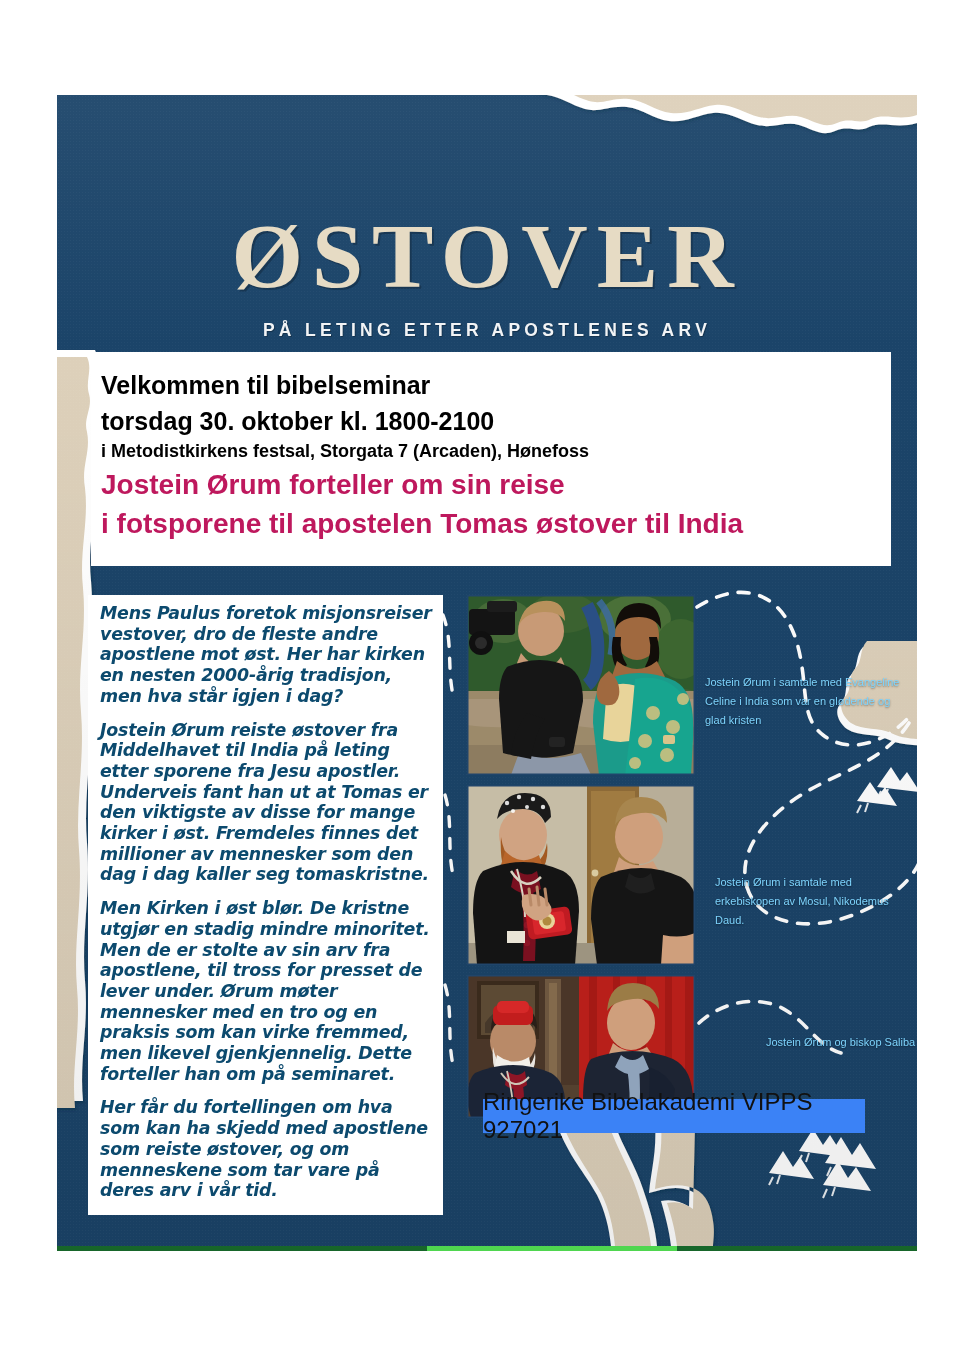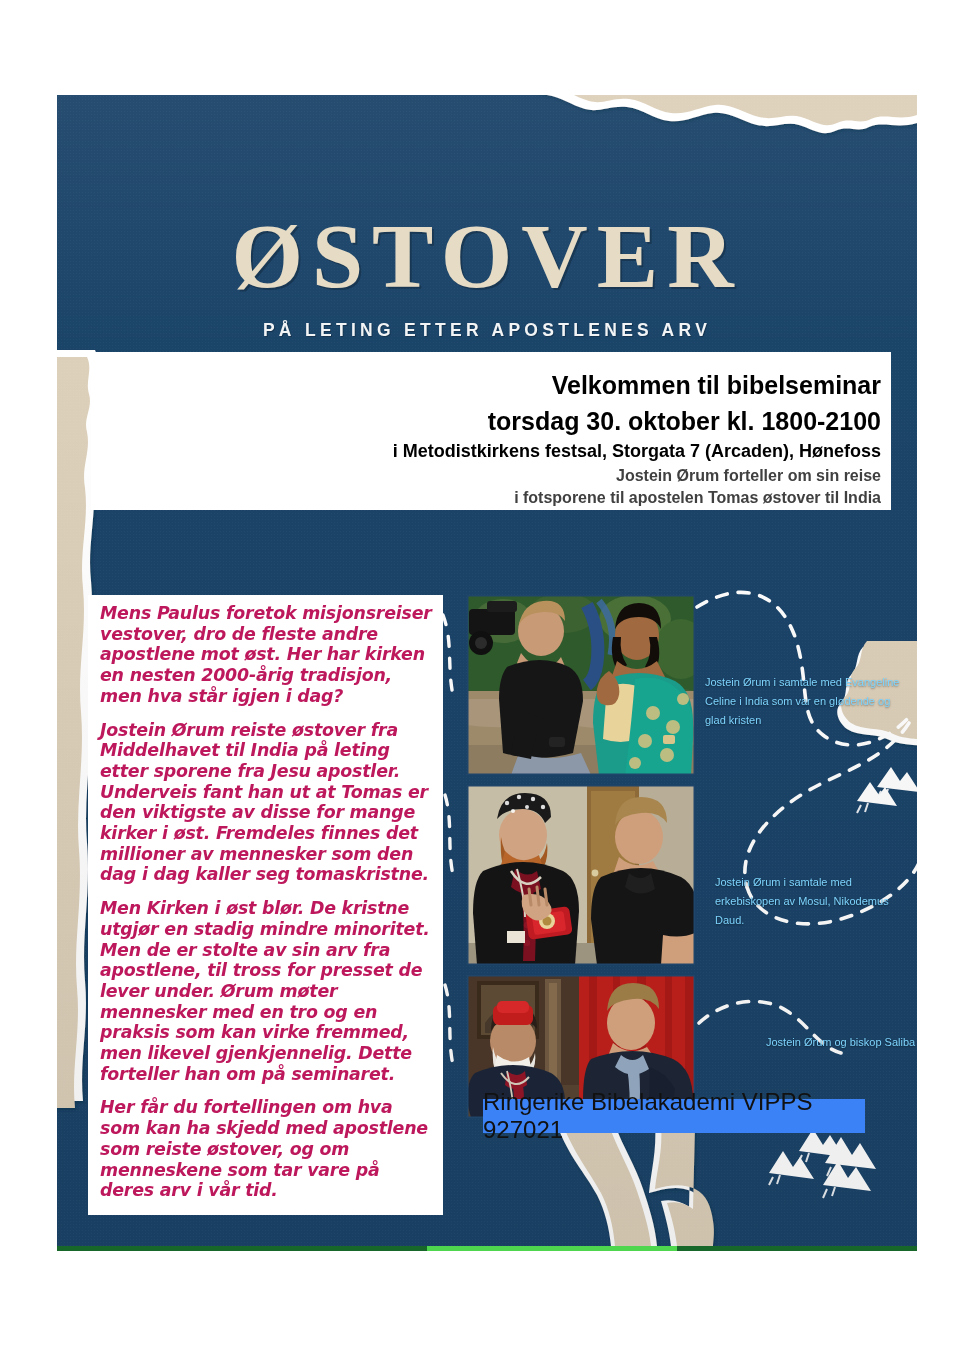--- a/index.html
+++ b/index.html
@@ -48,37 +48,37 @@
   }
   .subtitle{
     margin-top:18px;font-size:17.5px;color:#f2f4f6;
     letter-spacing:4.3px;font-weight:700;white-space:nowrap;
     text-shadow:1px 1px 0 rgba(0,0,0,.25);
   }
 
   
   .event-panel{
     position:absolute;left:34px;top:257px;width:800px;
-    background:#ffffff;padding:16px 10px 0;box-sizing:border-box;
-    text-align:right;
+    background:#ffffff;padding:16px 10px 22px;box-sizing:border-box;
+    text-align:left;
   }
   .event-panel .ln{
     font-size:25px;font-weight:700;color:#000;line-height:1.42;white-space:nowrap;
   }
-  .event-panel .ln.red{color:#404040;font-size:16px;}
+  .event-panel .ln.red{color:#be185d;font-size:28px;}
   .event-panel .ln.addr{font-size:18px;}
 
   
   .article{
     position:absolute;left:31px;top:500px;width:355px;
     background:#ffffff;box-sizing:border-box;padding:8px 10px 14px 12px;
   }
   .article p{
     margin:0 0 13px 0;font-size:17.4px;line-height:1.19;
-    font-style:italic;font-weight:600;color:#be185d;
+    font-style:italic;font-weight:600;color:#0c4a6e;
     font-family:"DejaVu Sans",sans-serif;
     letter-spacing:-.2px;
   }
   .article p:last-child{margin-bottom:0;margin-top:11px;}
 
   
   .photo{position:absolute;overflow:hidden;background:#2b2b2b;}
 
   #photo1{left:410px;top:500px;width:228px;height:180px;}
   #photo2{left:410px;top:690px;width:228px;height:180px;}

